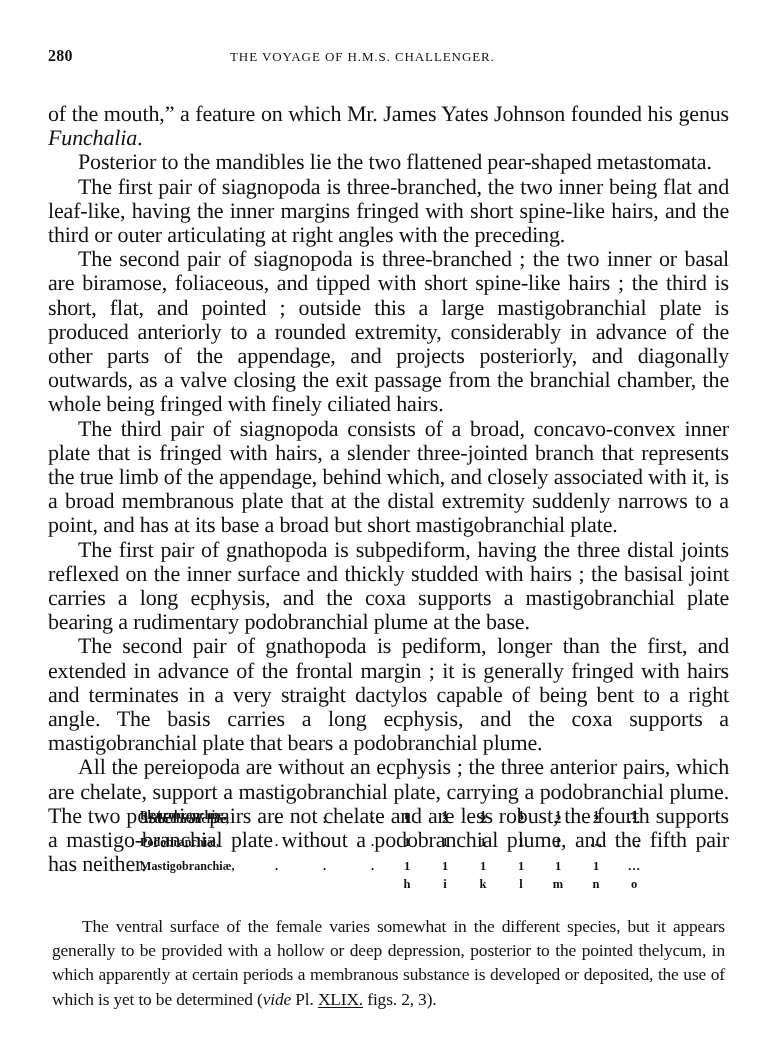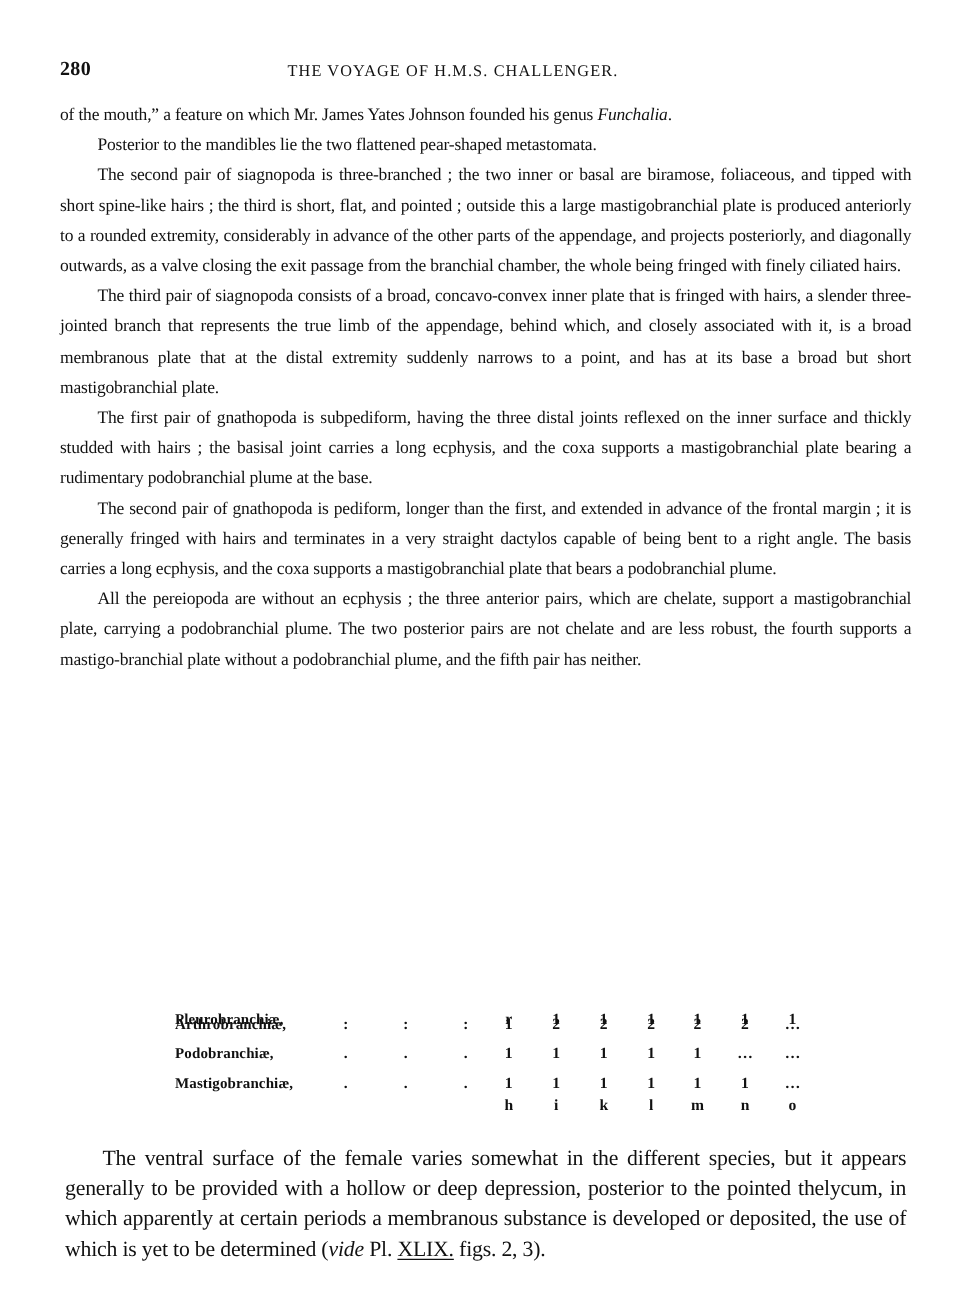--- a/index.html
+++ b/index.html
@@ -40,25 +40,25 @@
     .running-title {
       position: absolute;
       left: 182px;
       top: 2px;
       font-size: 13px;
       letter-spacing: 0.9px;
       font-weight: normal;
     }
     .body-text {
       position: absolute;
-      top: 81px;
-      left: 0;
-      width: 681px;
-      font-family: "Liberation Serif", "DejaVu Serif", serif;
-      font-size: 14px;
+      top: 102px;
+      left: 0;
+      width: 681px;
+      font-family: "Liberation Serif", "DejaVu Serif", serif;
+      font-size: 22px;
       line-height: 24.2px;
       text-align: justify;
       text-rendering: geometricPrecision;
     }
     .body-text p {
       margin: 0;
       text-indent: 30px;
       letter-spacing: -0.15px;
     }
     .body-text p.cont {
@@ -132,20 +132,21 @@
 <div class="page">
 
   <div class="running-head">
     <span class="page-number">280</span>
     <span class="running-title">THE VOYAGE OF H.M.S. CHALLENGER.</span>
   </div>
 
   <div class="body-text">
     <p class="cont"><span>of the mouth,” a feature on which Mr. James Yates Johnson founded his genus </span><span class="italic">Funchalia</span><span>.</span></p>
     <p>Posterior to the mandibles lie the two flattened pear-shaped metastomata.</p>
+    <p>The first pair of siagnopoda is three-branched, the two inner being flat and leaf-like, having the inner margins fringed with short spine-like hairs, and the third or outer articulating at right angles with the preceding.</p>
     <p>The second pair of siagnopoda is three-branched ; the two inner or basal are biramose, foliaceous, and tipped with short spine-like hairs ; the third is short, flat, and pointed ; outside this a large mastigobranchial plate is produced anteriorly to a rounded extremity, considerably in advance of the other parts of the appendage, and projects posteriorly, and diagonally outwards, as a valve closing the exit passage from the branchial chamber, the whole being fringed with finely ciliated hairs.</p>
     <p>The third pair of siagnopoda consists of a broad, concavo-convex inner plate that is fringed with hairs, a slender three-jointed branch that represents the true limb of the appendage, behind which, and closely associated with it, is a broad membranous plate that at the distal extremity suddenly narrows to a point, and has at its base a broad but short mastigobranchial plate.</p>
     <p>The first pair of gnathopoda is subpediform, having the three distal joints reflexed on the inner surface and thickly studded with hairs ; the basisal joint carries a long ecphysis, and the coxa supports a mastigobranchial plate bearing a rudimentary podobranchial plume at the base.</p>
     <p>The second pair of gnathopoda is pediform, longer than the first, and extended in advance of the frontal margin ; it is generally fringed with hairs and terminates in a very straight dactylos capable of being bent to a right angle.  The basis carries a long ecphysis, and the coxa supports a mastigobranchial plate that bears a podobranchial plume.</p>
     <p>All the pereiopoda are without an ecphysis ; the three anterior pairs, which are chelate, support a mastigobranchial plate, carrying a podobranchial plume.  The two posterior pairs are not chelate and are less robust, the fourth supports a mastigo-branchial plate without a podobranchial plume, and the fifth pair has neither.</p>
   </div>
 
   <div class="table-wrap">
     <div class="trow" style="top:0px;">
       <span class="label">Pleurobranchiæ,</span>

